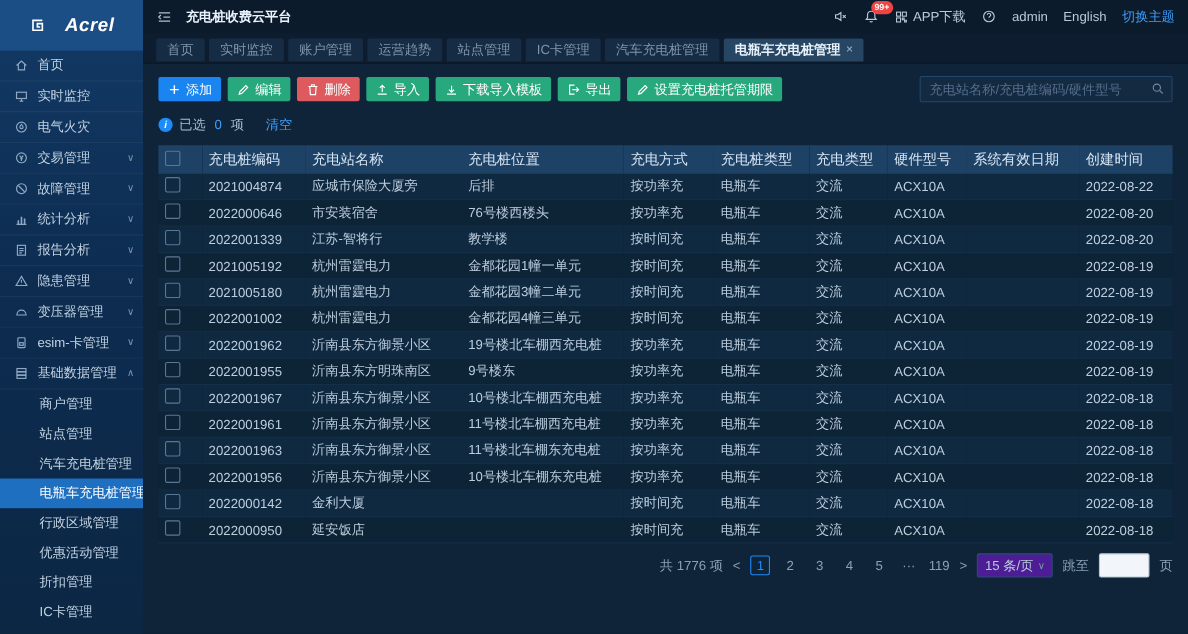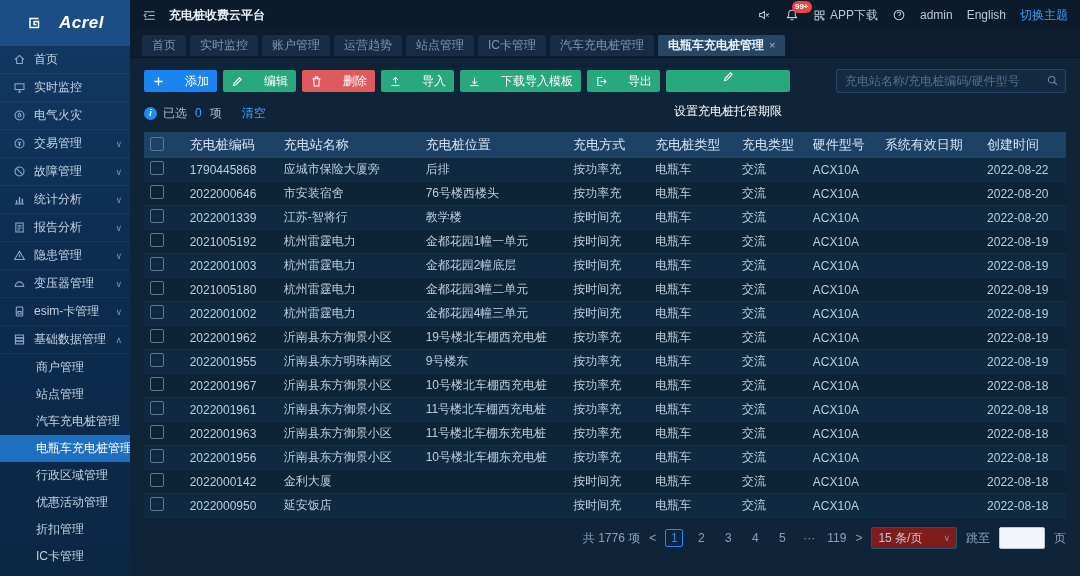--- a/index.html
+++ b/index.html
@@ -32,21 +32,21 @@
   .theme-link{color:#3f9eff;cursor:pointer;}
 
   .tabsbar{height:28px;flex:0 0 28px;background:#0d1d2f;display:flex;align-items:center;gap:4px;padding:4px 12px 0;border-bottom:1px solid #0a1624;box-sizing:border-box;}
   .tab{height:21px;line-height:21px;padding:0 10px;background:#152c44;color:#7f95ab;border-radius:2px 2px 0 0;cursor:pointer;display:flex;align-items:center;gap:5px;white-space:nowrap;}
   .tab.active{background:#264663;color:#e8f1fa;font-weight:bold;}
   .tabx{color:#9fb3c8;font-weight:normal;font-size:11px;}
 
   
   .content{flex:1;background:#0f2438;padding:8px 14px 0;display:flex;flex-direction:column;min-width:0;}
   .toolbar{display:flex;align-items:center;gap:6px;margin:3px 0 9px;}
-  .btn{height:22px;display:inline-flex;align-items:center;gap:20px;padding:0 8px;border-radius:2px;color:#fff;font-size:12px;border:none;cursor:pointer;font-family:inherit;white-space:nowrap;}
+  .btn{height:22px;display:inline-flex;align-items:center;gap:4px;padding:0 8px;border-radius:2px;color:#fff;font-size:12px;border:none;cursor:pointer;font-family:inherit;white-space:nowrap;}
   .btn .ic{color:#fff;}
   .search{margin-left:auto;position:relative;width:230px;}
   .search input{width:100%;height:24px;background:#132a41;border:1px solid #24456b;border-radius:2px;color:#cfe0f0;padding:0 26px 0 8px;font-size:12px;box-sizing:border-box;font-family:inherit;}
   .search input::placeholder{color:#546f8c;}
   .search .ic{position:absolute;right:7px;top:5px;color:#6d89a6;}
 
   .selectbar{display:flex;align-items:center;gap:6px;height:22px;margin-bottom:8px;color:#a9bccf;}
   .info-ic{width:13px;height:13px;border-radius:50%;background:#1d8bf8;color:#fff;font-size:9px;display:inline-flex;align-items:center;justify-content:center;font-style:italic;font-weight:bold;}
   .count{color:#3f9eff;margin:0 2px;}
   .clear-link{color:#3f9eff;margin-left:14px;cursor:pointer;}
@@ -55,21 +55,21 @@
   thead th{background:#1e4166;color:#d5e4f2;font-weight:normal;height:26px;text-align:left;padding:0 6px;font-size:13px;white-space:nowrap;overflow:hidden;}
   tbody td{height:23px;padding:0 6px;color:#bccddd;border-bottom:1px solid #142f49;white-space:nowrap;overflow:hidden;font-size:12px;}
   tbody tr:nth-child(odd){background:#0f2940;}
   tbody tr:nth-child(even){background:#0d2336;}
   .cb{width:12px;height:12px;border:1px solid #5a7894;border-radius:2px;display:inline-block;cursor:pointer;background:transparent;}
 
   .pagination{display:flex;align-items:center;justify-content:flex-end;gap:9px;height:40px;color:#8ba1b8;}
   .page{min-width:18px;height:18px;line-height:18px;text-align:center;cursor:pointer;}
   .page.active{border:1px solid #1d8bf8;color:#1d8bf8;border-radius:2px;box-sizing:border-box;line-height:16px;}
   .pg-arrow{cursor:pointer;color:#8ba1b8;}
-  .psize{border:1px solid #2c4c70;background:#7f1d1d;height:20px;display:flex;align-items:center;gap:21px;padding:0 6px;color:#b9c9d9;cursor:pointer;border-radius:2px;}
+  .psize{border:1px solid #2c4c70;background:#4c1d95;height:20px;display:flex;align-items:center;gap:4px;padding:0 6px;color:#b9c9d9;cursor:pointer;border-radius:2px;}
   .psize .chev{font-size:9px;color:#7d94ad;}
   .jump-input{width:40px;height:18px;background:#f2f6fa;border:1px solid #b9c6d2;border-radius:2px;}
 </style>
 </head>
 <body>
 
 <div class="app">
   <aside class="sidebar">
     <div class="logo">
       <span class="ic">
@@ -336,21 +336,21 @@
             </button>
             <button class="btn" style="background: rgb(40, 168, 125);">
               <span class="ic">
                 <svg viewBox="0 0 16 16" width="13" height="13" fill="none" stroke="currentColor" stroke-width="1.3">
                   <path d="M9 3H3.5v10H9"></path>
                   <path d="M6.5 8h7M11 5.5L13.5 8 11 10.5"></path>
                 </svg>
               </span>
               <span>导出</span>
             </button>
-            <button class="btn" style="background: rgb(40, 168, 125); flex-direction: column;">
+            <button class="btn" style="background: rgb(40, 168, 125);">
               <span class="ic">
                 <svg viewBox="0 0 16 16" width="13" height="13" fill="none" stroke="currentColor" stroke-width="1.3">
                   <path d="M3 13l.8-2.8 6.7-6.7 2 2-6.7 6.7L3 13z"></path>
                 </svg>
               </span>
               <span>设置充电桩托管期限</span>
             </button>
           </div>
         <div class="search">
           <input placeholder="充电站名称/充电桩编码/硬件型号" style="">
@@ -394,21 +394,21 @@
               <th>充电桩类型</th>
               <th>充电类型</th>
               <th>硬件型号</th>
               <th>系统有效日期</th>
               <th>创建时间</th>
             </tr>
           </thead>
         <tbody id="table-body">
             <tr>
               <td><span class="cb"></span></td>
-              <td>1790445868</td>
+              <td>2021004874</td>
               <td>应城市保险大厦旁</td>
               <td>后排</td>
               <td>按功率充</td>
               <td>电瓶车</td>
               <td>交流</td>
               <td>ACX10A</td>
               <td></td>
               <td>2022-08-22</td>
             </tr>
             <tr>
@@ -433,32 +433,20 @@
               <td>交流</td>
               <td>ACX10A</td>
               <td></td>
               <td>2022-08-20</td>
             </tr>
             <tr>
               <td><span class="cb"></span></td>
               <td>2021005192</td>
               <td>杭州雷霆电力</td>
               <td>金都花园1幢一单元</td>
-              <td>按时间充</td>
-              <td>电瓶车</td>
-              <td>交流</td>
-              <td>ACX10A</td>
-              <td></td>
-              <td>2022-08-19</td>
-            </tr>
-            <tr>
-              <td><span class="cb"></span></td>
-              <td>2022001003</td>
-              <td>杭州雷霆电力</td>
-              <td>金都花园2幢底层</td>
               <td>按时间充</td>
               <td>电瓶车</td>
               <td>交流</td>
               <td>ACX10A</td>
               <td></td>
               <td>2022-08-19</td>
             </tr>
             <tr>
               <td><span class="cb"></span></td>
               <td>2021005180</td>

